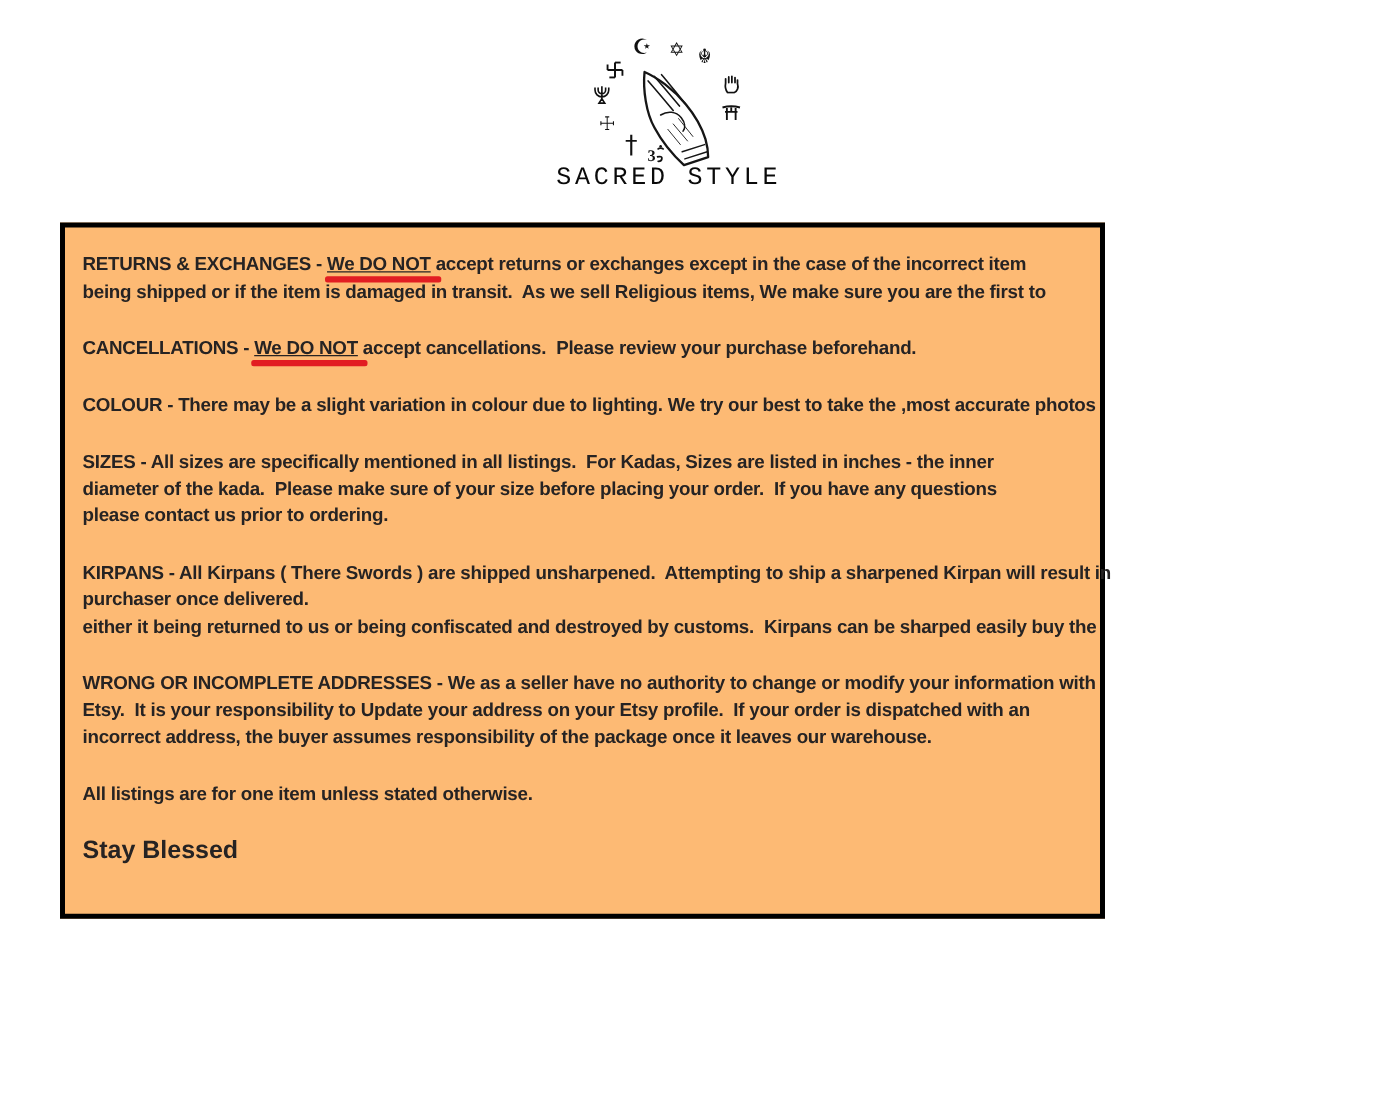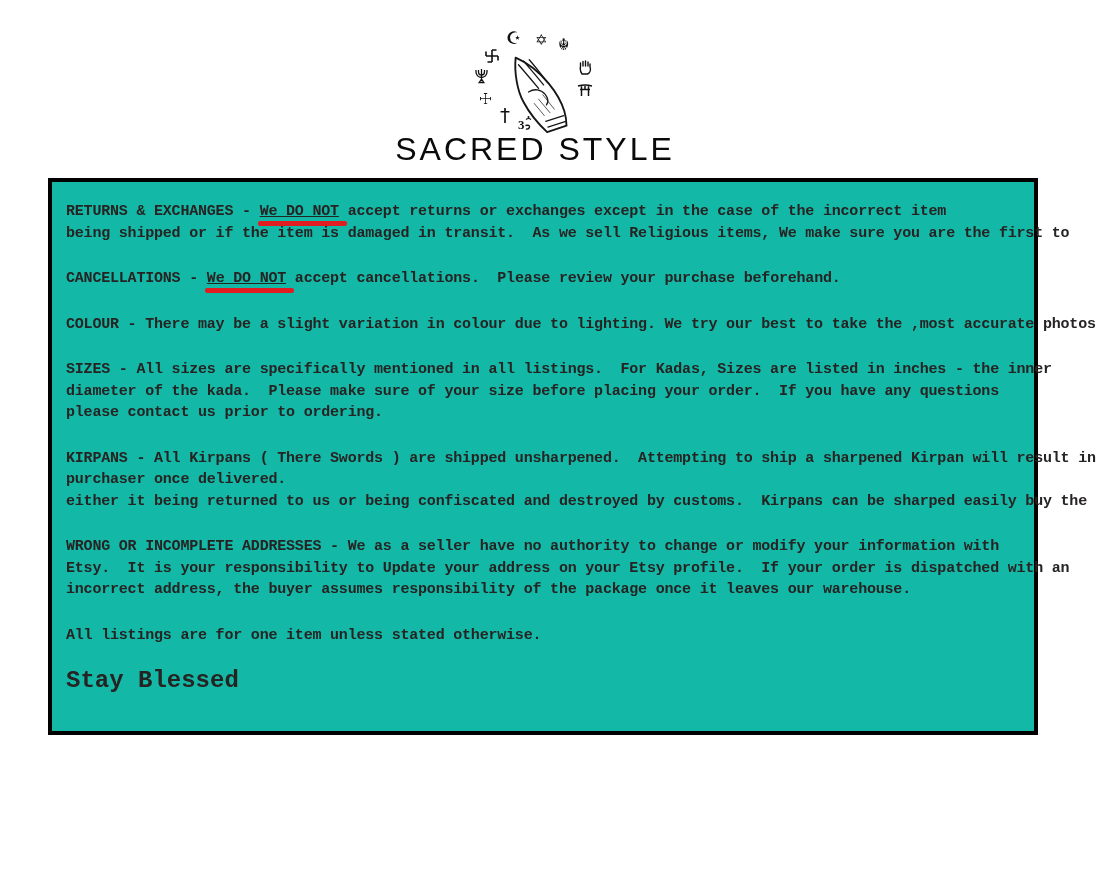--- a/index.html
+++ b/index.html
@@ -3,27 +3,27 @@
 <meta charset="utf-8">
 <style>
   html,body{margin:0;padding:0;background:#fff;}
   .page{position:relative;width:1115px;height:883px;background:#ffffff;overflow:hidden;
         font-family:"Liberation Sans",sans-serif;}
   
   .logo-art{position:absolute;left:455px;top:22px;width:150px;height:118px;}
   .sym{position:absolute;color:#111;line-height:1;font-family:"DejaVu Sans",sans-serif;}
   .hands{position:absolute;left:42px;top:24px;}
   .brand-title{position:absolute;left:395px;top:131px;width:280px;text-align:center;
-        font-family:Liberation Sans, sans-serif;font-size:32px;letter-spacing:3px;color:#0a0a0a;}
+        font-family:Liberation Mono, monospace;font-size:20px;letter-spacing:3px;color:#0a0a0a;}
   
-  .policy-box{position:absolute;left:48px;top:178px;width:990px;height:557px;
-        border:4px solid #000;box-sizing:border-box;padding:19px 12px 0 14px;background:#14b8a6;font-family:Liberation Mono, monospace;}
+  .policy-box{position:absolute;left:48px;top:178px;width:836px;height:557px;
+        border:4px solid #000;box-sizing:border-box;padding:19px 12px 0 14px;background:#fdba74;}
   .para{margin:0 0 24px 0;color:#262323;font-weight:700;font-size:15px;line-height:21.5px;
         letter-spacing:-0.2px;}
-  .para.large{font-size:24px;letter-spacing:0;}
+  .para.large{font-size:20px;letter-spacing:0;}
   .line{white-space:pre;}
   .dnu{text-decoration:underline;position:relative;}
   .dnu::after{content:"";position:absolute;left:-2px;right:-8px;bottom:-6px;height:5px;
         background:var(--accent-red,#e21d22);border-radius:2px;}
 </style>
 </head>
 <body>
 
 <div class="page">
 

